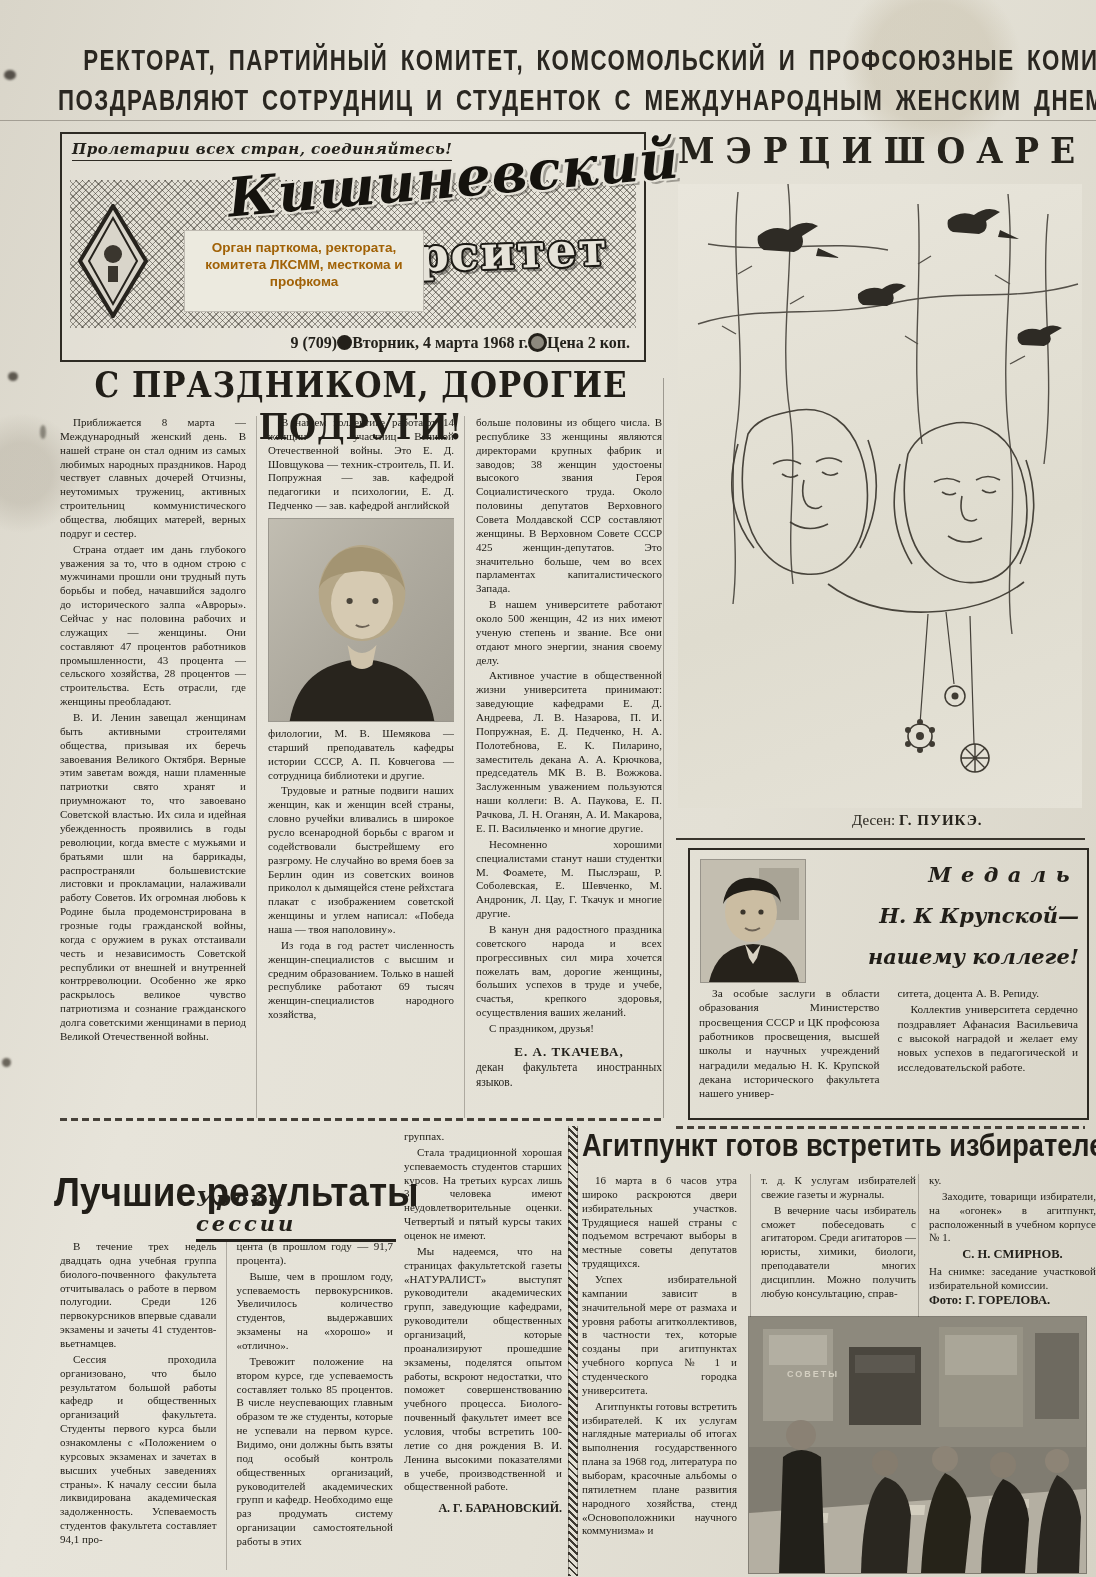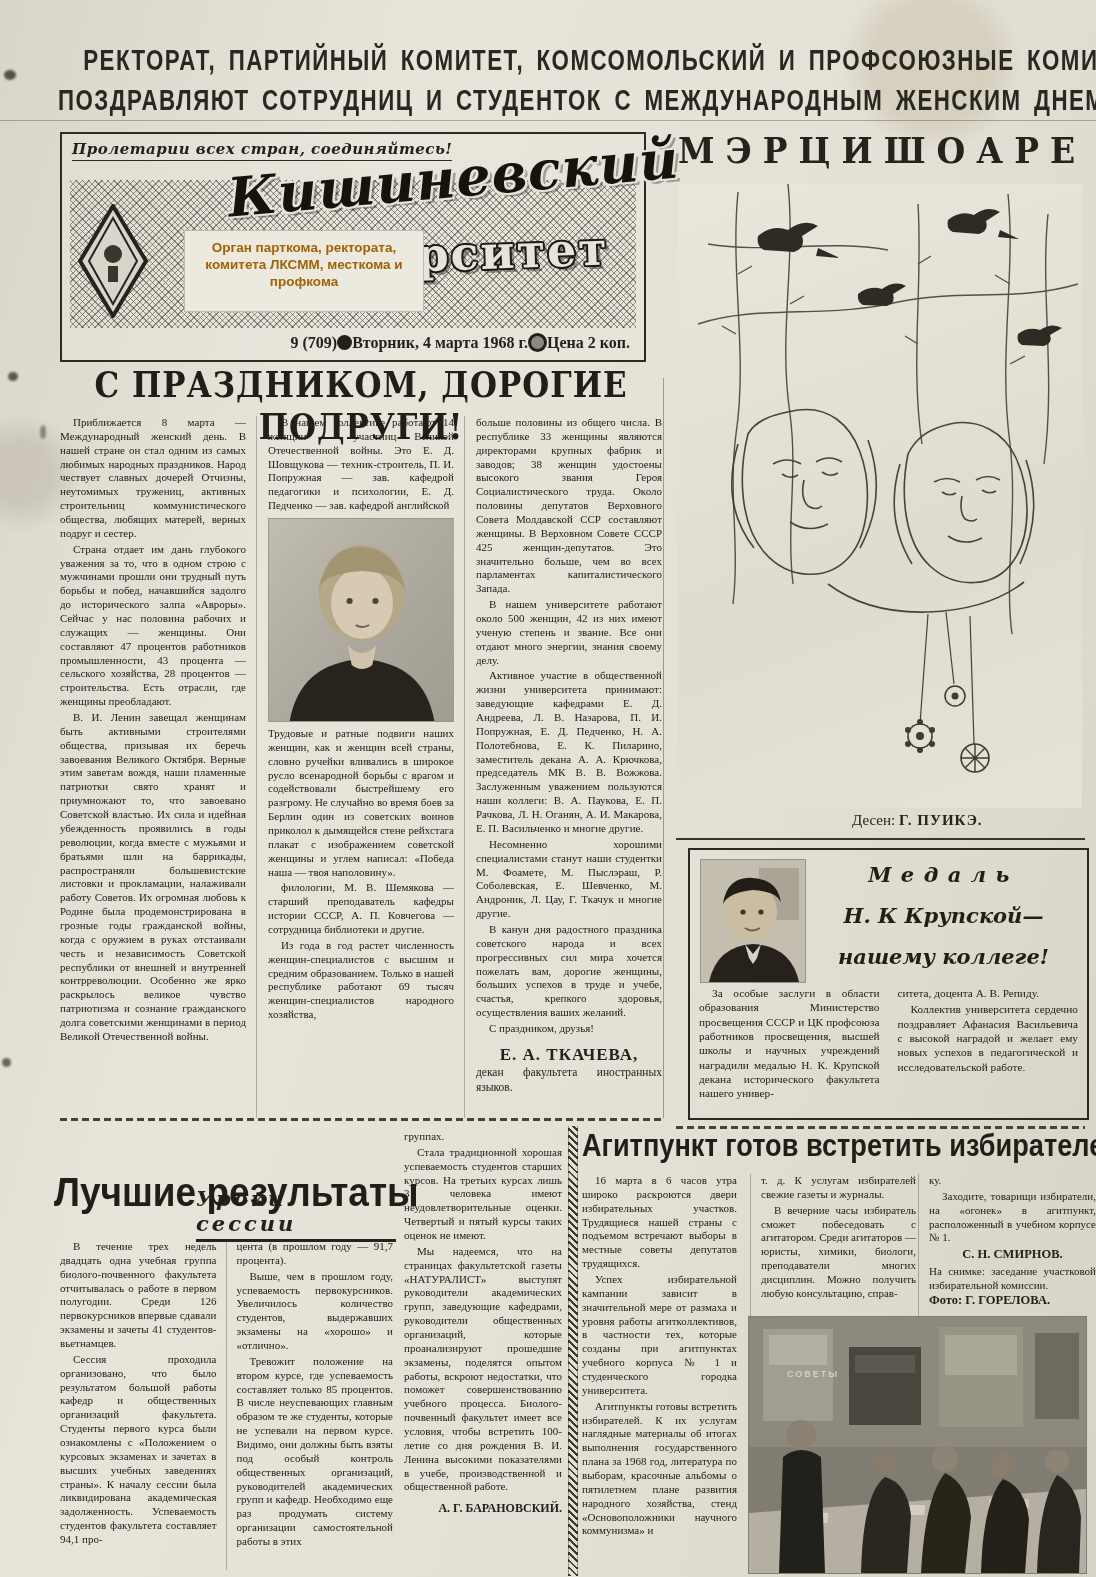--- a/index.html
+++ b/index.html
@@ -59,27 +59,27 @@
 
   
   .headline{position:absolute;left:60px;top:364px;width:602px;text-align:center;
     font:bold 31px "DejaVu Serif",serif;letter-spacing:1px;color:#211e18;transform:scaleY(1.15);transform-origin:left top;}
   .main-cols{position:absolute;left:60px;top:416px;width:602px;height:702px;display:flex;}
   .col{flex:1;overflow:hidden;font-size:11px;line-height:1.26;text-align:justify;}
   .col+.col{border-left:1px solid rgba(45,41,33,.3);margin-left:10px;padding-left:11px;}
   .paras p{margin:0 0 2px 0;text-indent:13px;}
   .cont p:first-child{text-indent:0;}
   .photo-w{width:100%;height:202px;margin:5px 0;border:1px solid rgba(40,36,28,.4);overflow:hidden;}
-  .sig-name{margin-top:8px;text-align:center;font-weight:bold;font-size:17px;letter-spacing:1px;}
+  .sig-name{margin-top:8px;text-align:center;font-weight:bold;font-size:13px;letter-spacing:1px;}
   .sig-role{font-weight:normal;font-size:11.5px;text-align:justify;}
 
   
   .medal{position:absolute;left:688px;top:848px;width:397px;height:268px;border:2px solid #2c2922;}
   .medal-photo{position:absolute;left:10px;top:9px;width:104px;height:122px;border:1px solid rgba(40,36,28,.4);overflow:hidden;}
-  .medal-title{position:absolute;left:118px;top:4px;right:8px;text-align:center;
+  .medal-title{position:absolute;left:118px;top:4px;right:8px;text-align:right;
     font:italic bold 21px "DejaVu Serif",serif;line-height:41px;color:#211e18;}
   .medal-title .sp{letter-spacing:.45em;}
   .medal-cols{position:absolute;left:9px;right:9px;top:136px;bottom:5px;display:flex;overflow:hidden;}
   .medal-cols .mcol{flex:1;font-size:11.3px;line-height:1.27;text-align:justify;overflow:hidden;}
   .medal-cols .mcol+.mcol{margin-left:9px;padding-left:9px;}
   .scallop{position:absolute;height:3px;
     background:repeating-linear-gradient(90deg,#47423a 0 7px,transparent 7px 11px);}
   .sc-left{left:60px;top:1118px;width:602px;}
   .sc-right{left:676px;top:1126px;width:409px;}
 
@@ -236,22 +236,22 @@
           <ellipse cx="90" cy="84" rx="30" ry="36" fill="#d6cab2"></ellipse>
           <path d="M48,70 q10,-44 42,-42 q34,2 42,44 q-6,-18 -42,-20 q-36,2 -42,18 z" fill="#a39472"></path>
           <circle cx="78" cy="82" r="3" fill="#4a443a"></circle>
             <circle cx="103" cy="82" r="3" fill="#4a443a"></circle>
           <path d="M84,106 q6,4 13,0" stroke="#6b6154" stroke-width="2" fill="none"></path>
           <path d="M20,202 q10,-58 70,-62 q60,4 70,62 z" fill="#28241d"></path>
           <path d="M76,126 q14,16 28,0 l-4,20 q-10,8 -20,0 z" fill="#cfc3ab"></path>
         </svg>
       </div>
       <div class="paras cont">
+          <p>филологии, М. В. Шемякова — старший преподаватель кафедры истории СССР, А. П. Ковчегова — сотрудница библиотеки и другие.</p>
           <p>Трудовые и ратные подвиги наших женщин, как и женщин всей страны, словно ручейки вливались в широкое русло всенародной борьбы с врагом и содействовали быстрейшему его разгрому. Не случайно во время боев за Берлин один из советских воинов приколол к дымящейся стене рейхстага плакат с изображением советской женщины и углем написал: «Победа наша — твоя наполовину».</p>
-          <p>филологии, М. В. Шемякова — старший преподаватель кафедры истории СССР, А. П. Ковчегова — сотрудница библиотеки и другие.</p>
           <p>Из года в год растет численность женщин-специалистов с высшим и средним образованием. Только в нашей республике работают 69 тысяч женщин-специалистов народного хозяйства,</p>
         </div>
     </div>
     <div class="col">
       <div class="paras cont">
           <p>больше половины из общего числа. В республике 33 женщины являются директорами крупных фабрик и заводов; 38 женщин удостоены высокого звания Героя Социалистического труда. Около половины депутатов Верховного Совета Молдавской ССР составляют женщины. В Верховном Совете СССР 425 женщин-депутатов. Это значительно больше, чем во всех парламентах капиталистического Запада.</p>
           <p>В нашем университете работают около 500 женщин, 42 из них имеют ученую степень и звание. Все они отдают много энергии, знания своему делу.</p>
           <p>Активное участие в общественной жизни университета принимают: заведующие кафедрами Е. Д. Андреева, Л. В. Назарова, П. И. Попружная, Е. Д. Педченко, Н. А. Полотебнова, Е. К. Пиларино, заместитель декана А. А. Крючкова, председатель МК В. В. Вожжова. Заслуженным уважением пользуются наши коллеги: В. А. Паукова, Е. П. Рачкова, Л. Н. Оганян, А. И. Макарова, Е. П. Васильченко и многие другие.</p>
           <p>Несомненно хорошими специалистами станут наши студентки М. Фоамете, М. Пыслэраш, Р. Соболевская, Е. Шевченко, М. Андроник, Л. Цау, Г. Ткачук и многие другие.</p>
           <p>В канун дня радостного праздника советского народа и всех прогрессивных сил мира хочется пожелать вам, дорогие женщины, больших успехов в труде и учебе, счастья, крепкого здоровья, осуществления ваших желаний.</p>

